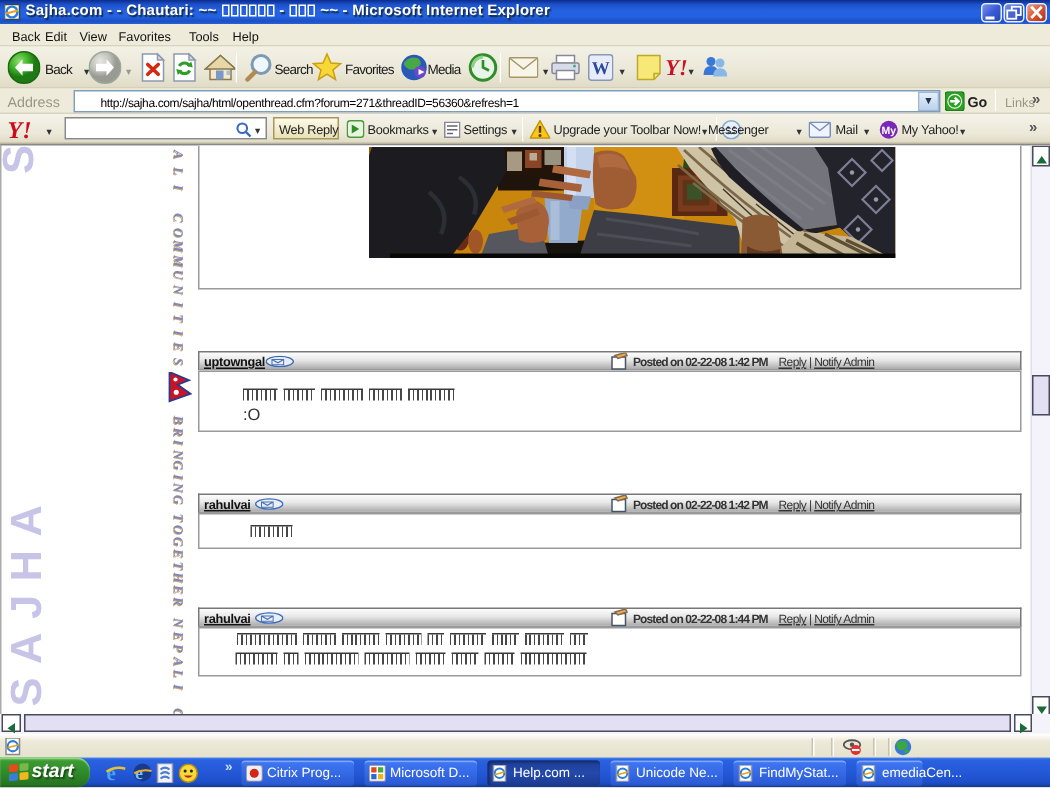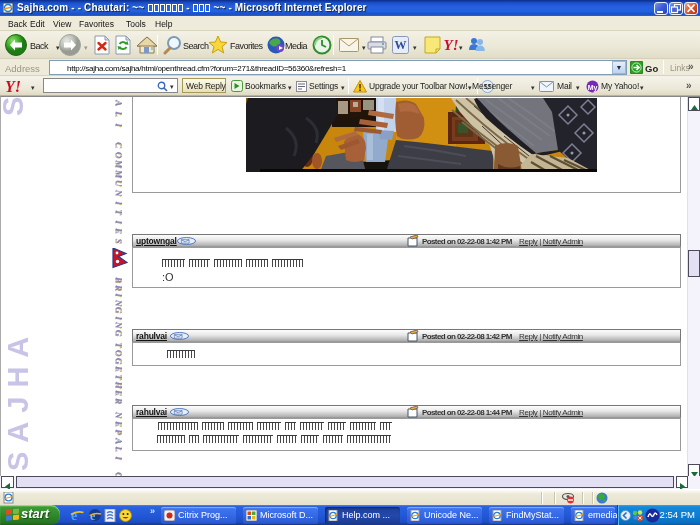--- a/index.html
+++ b/index.html
@@ -587,31 +587,13 @@
         <span class="tl">FindMyStat...</span>
       </div>
   <div class="tbtn" style="left:571px;width:44px;">
         <svg class="abs" style="left:3px;top:3px;" width="11" height="11" viewBox="0 0 11 11">
           <rect x="1" y="0" width="8" height="11" fill="#fff" stroke="#99a"></rect>
           <circle cx="5" cy="5.5" r="3.2" fill="none" stroke="#2a7fd4" stroke-width="1.3"></circle>
           <path d="M1.5 6.5 L9 4.5" stroke="#e8a020" stroke-width="1.1"></path>
         </svg>
         <span class="tl">emediaCen...</span>
       </div>
-  <div id="tray">
-    <svg class="abs" style="left:2px;top:5px;" width="11" height="11" viewBox="0 0 11 11">
-          <circle cx="5.5" cy="5.5" r="5" fill="#e8f0fa" stroke="#5590d0"></circle>
-          <path d="M6.5 2.5 L3.5 5.5 L6.5 8.5" stroke="#2a70c8" stroke-width="1.6" fill="none"></path>
-        </svg>
-    <svg class="abs" style="left:13px;top:4px;" width="14" height="13" viewBox="0 0 14 13">
-          <circle cx="4" cy="4" r="2.2" fill="#58c848"></circle>
-          <circle cx="9" cy="3.5" r="2.2" fill="#c8e858"></circle>
-          <circle cx="4.5" cy="8.5" r="2.2" fill="#3888e8"></circle>
-          <circle cx="9" cy="9" r="3" fill="#e84828"></circle>
-          <path d="M7.5 7.5 l3 3 M10.5 7.5 l-3 3" stroke="#fff" stroke-width="1"></path>
-        </svg>
-    <svg class="abs" style="left:27px;top:3px;" width="15" height="15" viewBox="0 0 15 15">
-          <circle cx="7.5" cy="7.5" r="7" fill="#1a2a9a"></circle>
-          <path d="M3 9 Q4.5 4 6 7 Q7.5 10 9 6.5 Q10.5 3.5 12 7" stroke="#fff" stroke-width="1.5" fill="none"></path>
-        </svg>
-    <span id="clock">2:54 PM</span>
-  </div>
 </div>
 </div>
 </body></html>

